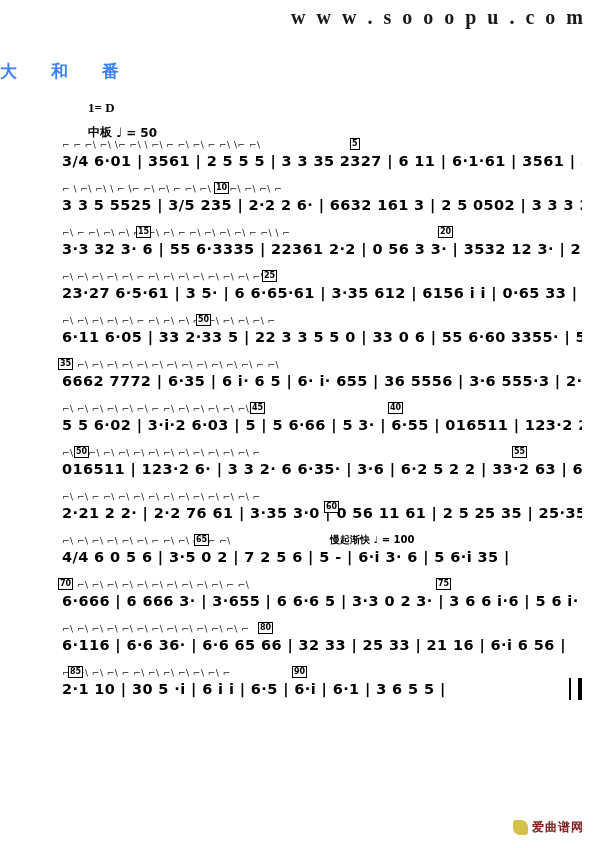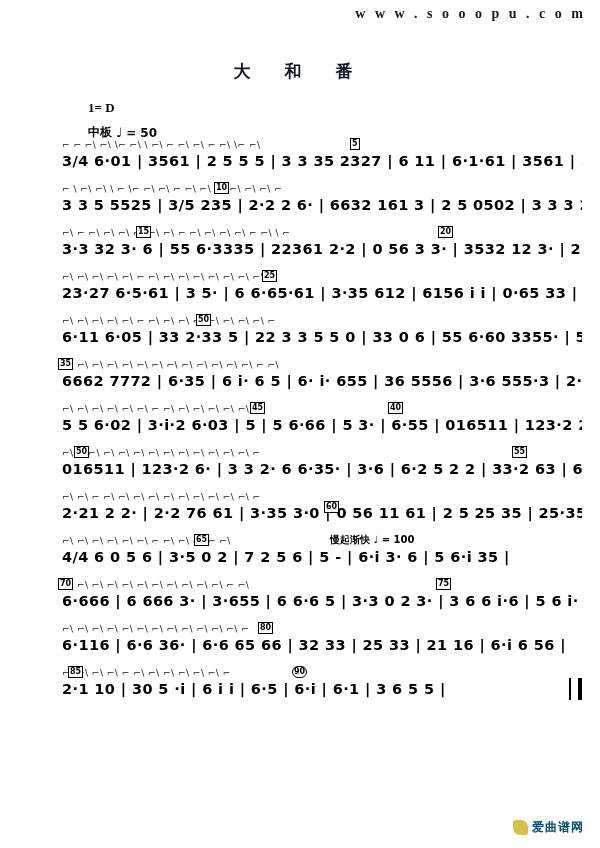--- a/index.html
+++ b/index.html
@@ -15,38 +15,38 @@
     color: #000;
     overflow: hidden;
   }
 
   
   .site-url {
     position: absolute;
     top: 6px;
     right: 14px;
     font-family: "Liberation Serif", serif;
-    font-size: 14px;
+    font-size: 20px;
     letter-spacing: 3px;
     color: #1a1a1a;
     font-weight: bold;
   }
 
   
   .title {
     position: absolute;
     top: 60px;
     left: 0;
     width: 100%;
-    text-align: center;
+    text-align: left;
     font-family: "DejaVu Sans", sans-serif;
     font-size: 17px;
     font-weight: bold;
     letter-spacing: 14px;
-    color: #0f172a;
+    color: #3b82f6;
   }
 
   
   .key-sig {
     position: absolute;
     left: 88px;
     top: 100px;
     font-family: "Liberation Serif", serif;
     font-size: 13px;
     font-weight: bold;
@@ -150,21 +150,21 @@
     width: 15px;
     height: 15px;
     background: #d4c14a;
     border-radius: 3px 7px 3px 7px;
     display: inline-block;
   }
   .footer-logo .logo-text {
     font-family: "DejaVu Sans", sans-serif;
     font-size: 12px;
     font-weight: bold;
-    color: #0c4a6e;
+    color: #7f1d1d;
     letter-spacing: 1px;
   }
 </style>
 </head>
 <body>
 
 <div class="site-url">w w w . s o o o p u . c o m</div>
 
 <div class="title">大  和  番</div>
 
@@ -239,21 +239,21 @@
     </div>
     <div class="staff-line">
       <div class="orn-row">⌐\  ⌐\  ⌐\   ⌐\  ⌐\   ⌐\   ⌐\  ⌐\   ⌐\  ⌐\  ⌐\  ⌐\  ⌐</div>
       <div class="note-row">6·116 | 6·6 36· | 6·6 65 66 | 32 33 | 25 33 | 21 16 | 6·i 6 56 |</div>
       <span class="measure-num" style="left: 258px;">80</span>
     </div>
     <div class="staff-line">
       <div class="orn-row">⌐\  ⌐\   ⌐\  ⌐\   ⌐  ⌐\   ⌐\  ⌐\   ⌐\  ⌐\   ⌐\  ⌐</div>
       <div class="note-row">2·1 10 | 30 5 ·i | 6 i i | 6·5 | 6·i | 6·1 | 3 6 5 5 |</div>
       <span class="measure-num" style="left: 68px; text-align: center;">85</span>
-      <span class="measure-num" style="left: 292px; border-radius: 6px;">90</span>
+      <span class="measure-num" style="left: 292px;">90</span>
       <span class="end-bar"></span>
     </div>
   </div>
 
 <div class="footer-logo">
   <span class="mark"></span>
   <span class="logo-text">爱曲谱网</span>
 </div>
 
 </body></html>

